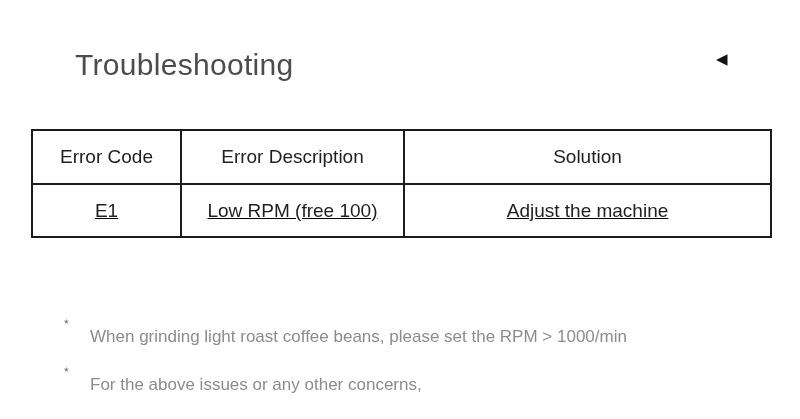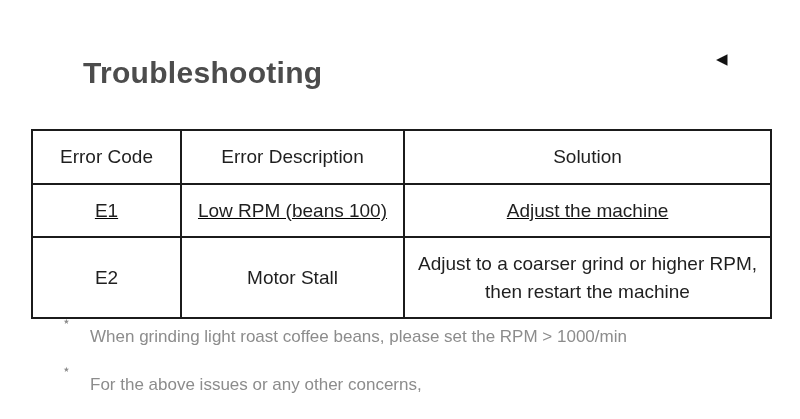--- a/index.html
+++ b/index.html
@@ -10,23 +10,23 @@
     background: #ffffff;
     position: relative;
     overflow: hidden;
     font-family: "Liberation Sans", "DejaVu Sans", sans-serif;
   }
 
   .page-title {
     position: absolute;
     left: 71px;
     top: 44px;
-    margin: 12px;
+    margin: 4px;
     font-size: 30px;
-    font-weight: 700;
+    font-weight: 400;
     color: #4c4c4c;
     letter-spacing: 0.3px;
   }
 
   .back-arrow {
     position: absolute;
     left: 716px;
     top: 51px;
     font-size: 15px;
     line-height: 1;
@@ -96,28 +96,22 @@
   <thead>
     <tr>
       <th>Error Code</th>
       <th>Error Description</th>
       <th>Solution</th>
     </tr>
   </thead>
   <tbody>
     <tr class="row-e1">
       <td>E1</td>
-      <td>Low RPM (beans 100)</td>
+      <td>Low RPM (free 100)</td>
       <td>Adjust the machine</td>
-    </tr>
-    <tr class="row-e2">
-      <td>E2</td>
-      <td>Motor Stall</td>
-      <td>Adjust to a coarser grind or higher RPM,
-then restart the machine</td>
     </tr>
   </tbody>
 </table>
 
 <div class="notes">
   <div class="note-line">
     <span class="note-bullet">⋆</span>
     <span class="note-text">When grinding light roast coffee beans, please set the RPM &gt; 1000/min</span>
   </div>
   <div class="note-line">

